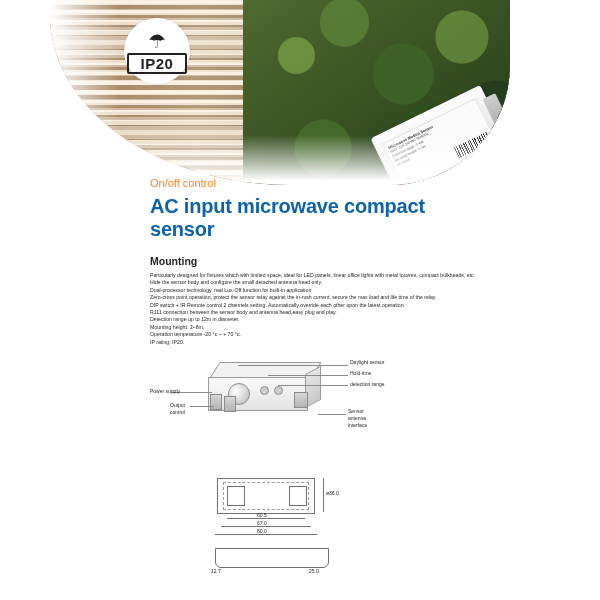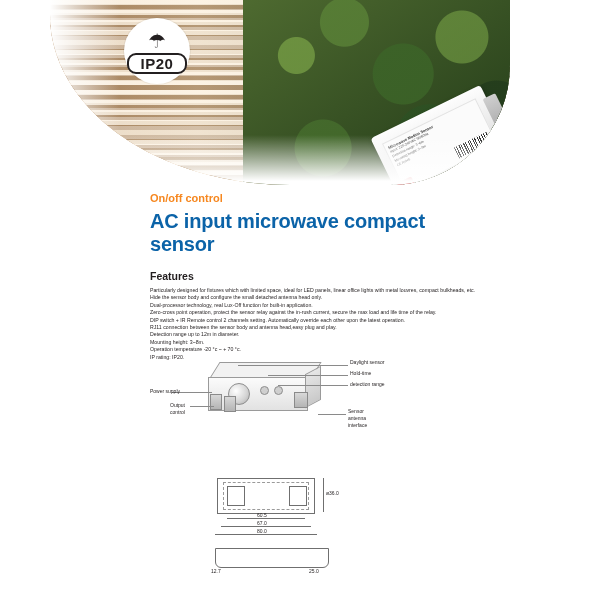--- a/index.html
+++ b/index.html
@@ -127,21 +127,21 @@
     font-size: 20px;
     line-height: 18px;
     color: #231f20;
     margin-top: 4px;
   }
   .ip-badge .ip-text {
     font-size: 15px;
     font-weight: bold;
     letter-spacing: 0.5px;
     border: 2px solid #231f20;
-    border-radius: 9px;
+    border-radius: 2px;
     padding: 0px 12px;
     margin-top: 3px;
   }
 
   
   .product-photo {
     position: absolute;
     left: 330px;
     top: 108px;
     width: 122px;
@@ -203,22 +203,22 @@
   
   .content {
     position: absolute;
     left: 150px;
     top: 176px;
     width: 330px;
   }
   .eyebrow {
     color: #f6871f;
     font-size: 11px;
-    font-weight: bold;
-    margin: 16px 0 6px 0;
+    font-weight: normal;
+    margin: 1px 0 6px 0;
   }
   h1.title {
     color: #0b63a8;
     font-size: 20px;
     line-height: 23px;
     font-weight: bold;
     margin: 0 0 14px 0;
     letter-spacing: -0.2px;
   }
   h2.features {
@@ -376,21 +376,21 @@
 
   <div class="ip-badge">
     <div class="drops">☂</div>
     <div class="ip-text">IP20</div>
   </div>
 </div>
 
 <div class="content">
   <p class="eyebrow">On/off control</p>
   <h1 class="title">AC input microwave compact sensor</h1>
-  <h2 class="features">Features</h2>
+  <h2 class="features">Mounting</h2>
   <div class="feature-list">
     <p>Particularly designed for fixtures which with limited space, ideal for LED panels, linear office lights with metal louvres, compact bulkheads, etc. Hide the sensor body and configure the small detached antenna head only.</p>
     <p>Dual-processor technology, real Lux-Off function for built-in application.</p>
     <p>Zero-cross point operation, protect the sensor relay against the in-rush current, secure the max load and life time of the relay.</p>
     <p>DIP switch + IR Remote control 2 channels setting. Automatically override each other upon the latest operation.</p>
     <p>RJ11 connection between the sensor body and antenna head,easy plug and play.</p>
     <p>Detection range up to 12m in diameter.</p>
     <p>Mounting height: 3~8m.</p>
     <p>Operation temperature -20 °c ~ + 70 °c.</p>
     <p>IP rating: IP20.</p>

